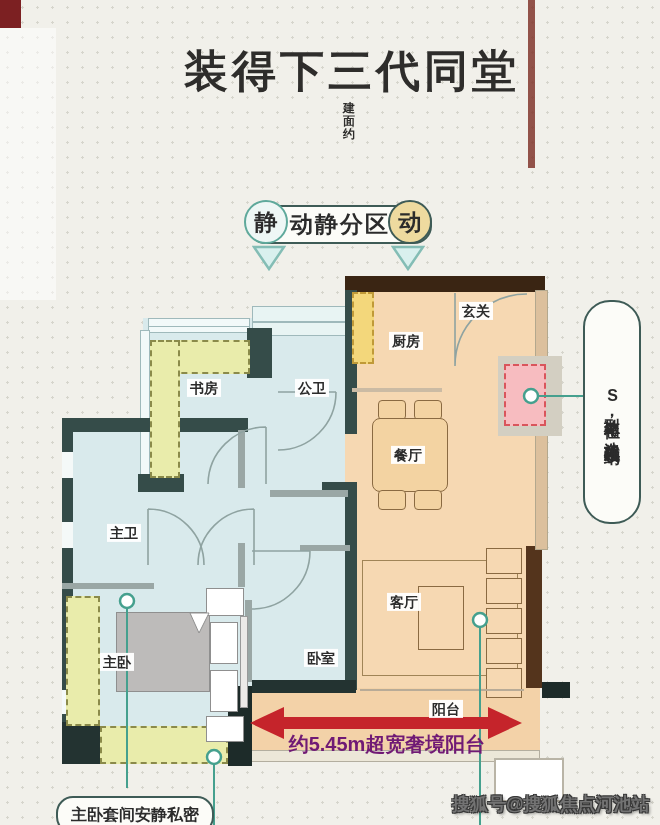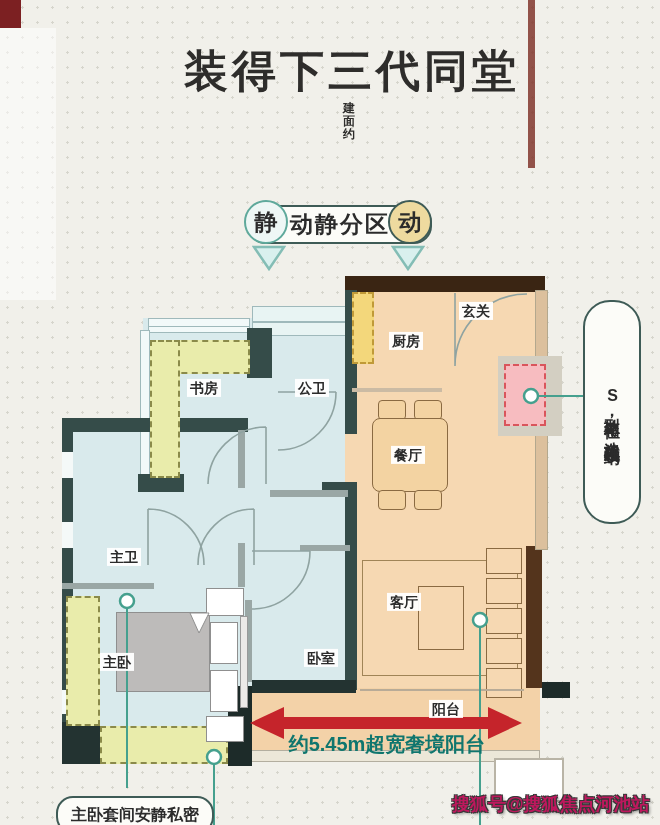--- a/index.html
+++ b/index.html
@@ -58,25 +58,25 @@
     writing-mode:vertical-rl;text-orientation:upright;
     font-size:16px;letter-spacing:1.5px;line-height:1;
   }
   .m-pill{left:56px;top:796px;width:154px;height:34px;border-radius:17px;font-size:16px;}
   .arrow-shaft{left:282px;top:717px;width:208px;height:12px;background:#c5242b;z-index:25;}
   .arrow-head{width:0;height:0;z-index:25;}
   .ah-l{left:250px;top:707px;border-top:16px solid transparent;border-bottom:16px solid transparent;border-right:34px solid #c5242b;}
   .ah-r{left:488px;top:707px;border-top:16px solid transparent;border-bottom:16px solid transparent;border-left:34px solid #c5242b;}
   .arrow-text{
     position:absolute;left:387px;top:731px;transform:translateX(-50%);
-    font-size:20px;font-weight:800;color:#0f766e;white-space:nowrap;z-index:26;
+    font-size:20px;font-weight:800;color:#701a75;white-space:nowrap;z-index:26;
   }
   .watermark{
     position:absolute;left:452px;top:792px;width:206px;z-index:60;
-    font-size:18px;font-weight:800;color:#be185d;white-space:nowrap;
+    font-size:18px;font-weight:800;color:#737373;white-space:nowrap;
     text-shadow:1px 1px 0 #383838,-1px -1px 0 #383838,1px -1px 0 #383838,-1px 1px 0 #383838,2px 2px 3px rgba(0,0,0,.45);
   }
   svg.overlay{position:absolute;left:0;top:0;z-index:20;pointer-events:none;}
 </style>
 </head>
 <body>
 
 <div class="abs" style="left:0;top:0;width:21px;height:28px;background:#7c2022;"></div>
 <div class="abs" style="left:528px;top:0;width:7px;height:168px;background:#7b2b20;opacity:.8;"></div>
 <div class="abs" style="left:0;top:28px;width:56px;height:272px;background:rgba(255,255,255,.5);"></div>
@@ -189,21 +189,21 @@
   <g fill="#ffffff" stroke="#45a08e" stroke-width="2.5">
     <circle cx="127" cy="601" r="7"></circle>
     <circle cx="214" cy="757" r="7"></circle>
     <circle cx="480" cy="620" r="7"></circle>
     <circle cx="531" cy="396" r="7"></circle>
   </g>
 </svg>
 
 <div class="chip" style="left:204px;top:388px;">书房</div>
 <div class="chip" style="left:312px;top:388px;">公卫</div>
-<div class="chip" style="left:124px;top:557px;text-align:center;">主卫</div>
+<div class="chip" style="left:124px;top:533px;text-align:center;">主卫</div>
 <div class="chip" style="left:117px;top:662px;">主卧</div>
 <div class="chip" style="left:321px;top:658px;">卧室</div>
 <div class="chip" style="left:476px;top:311px;">玄关</div>
 <div class="chip" style="left:406px;top:341px;">厨房</div>
 <div class="chip" style="left:408px;top:455px;">餐厅</div>
 <div class="chip" style="left:404px;top:602px;">客厅</div>
 <div class="chip" style="left:446px;top:709px;">阳台</div>
 
 <div class="abs arrow-head ah-l"></div>
 <div class="abs arrow-shaft"></div>

